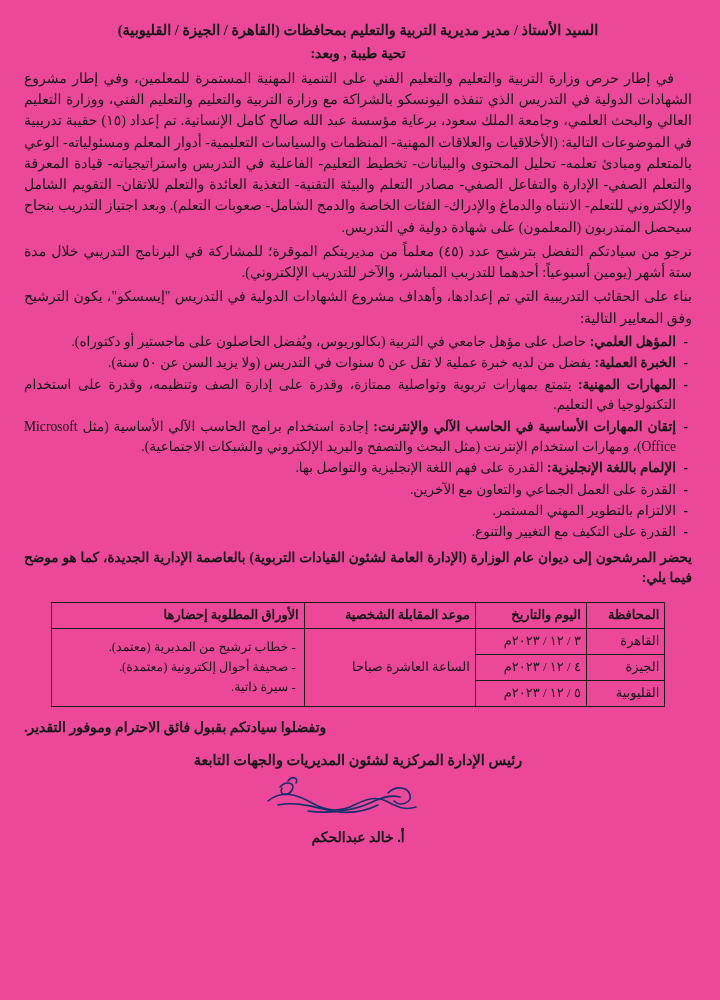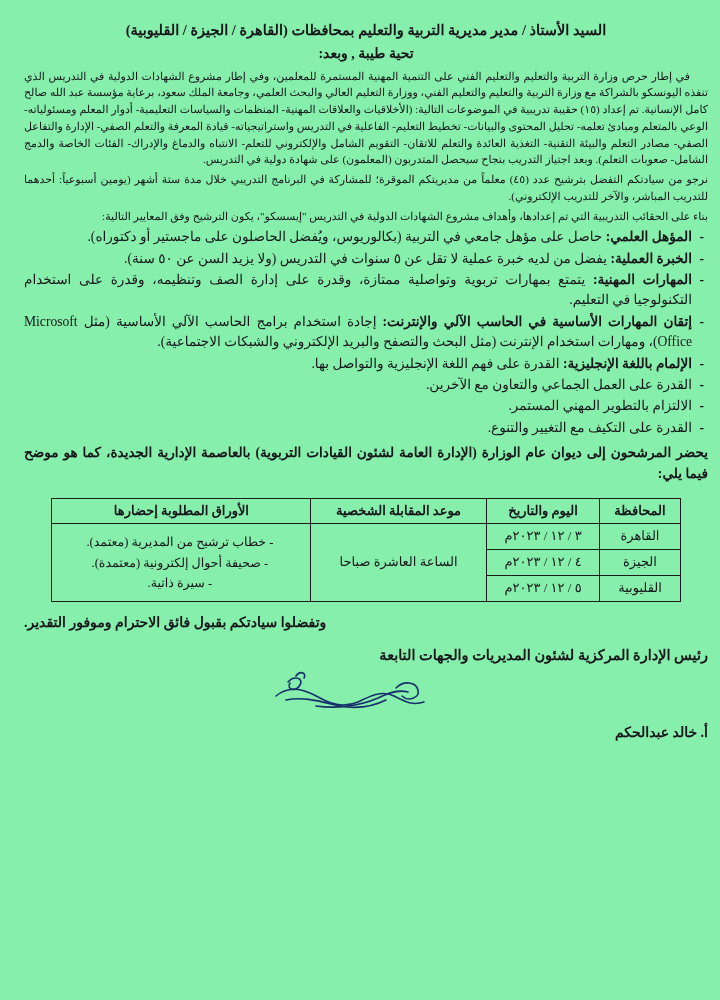--- a/index.html
+++ b/index.html
@@ -12,40 +12,40 @@
     background: #ffffff;
     font-family: "Liberation Serif", "DejaVu Serif", serif;
     color: #15161a;
     direction: rtl;
   }
   .page {
     position: relative;
     width: 720px;
     height: 1000px;
     box-sizing: border-box;
-    padding: 14px 12px 10px 24px;
+    padding: 14px 28px 10px 24px;
     overflow: hidden;
-    background: #86efac;
+    background: #ec4899;
   }
   .doc-head {
     text-align: center;
     font-weight: bold;
     font-size: 14.5px;
     line-height: 1.5;
     margin: 6px 0 0 0;
     letter-spacing: 0;
   }
   .greeting {
     text-align: center;
     font-weight: bold;
     font-size: 14px;
     margin: 3px 0 6px 0;
   }
   p.body-par {
-    font-size: 11px;
+    font-size: 14px;
     line-height: 1.52;
     margin: 0 0 3px 0;
     text-align: justify;
     text-justify: inter-word;
   }
   .b { font-weight: bold; }
   .intro {
     text-indent: 18px;
   }
   .nominate {
@@ -85,21 +85,21 @@
   table.schedule {
     border-collapse: collapse;
     width: 92%;
     margin: 8px auto 8px auto;
     font-size: 13px;
     direction: rtl;
   }
   table.schedule th, table.schedule td {
     border: 1px solid #1b1b1b;
     padding: 3px 5px;
-    text-align: center;
+    text-align: right;
     vertical-align: middle;
     line-height: 1.45;
   }
   table.schedule th {
     font-weight: bold;
     font-size: 13px;
   }
   table.schedule td.papers {
     font-size: 12.6px;
     line-height: 1.6;
@@ -108,21 +108,21 @@
   table.schedule td.papers div:before {
     content: "- ";
   }
   .closing {
     text-align: left;
     font-weight: bold;
     font-size: 14px;
     margin: 12px 0 16px 0;
   }
   .sign-block {
-    text-align: right;
+    text-align: center;
     margin-top: 4px;
   }
   .sign-title {
     font-weight: bold;
     font-size: 14.5px;
     margin-bottom: 2px;
   }
   .signature-scribble {
     height: 54px;
     position: relative;

